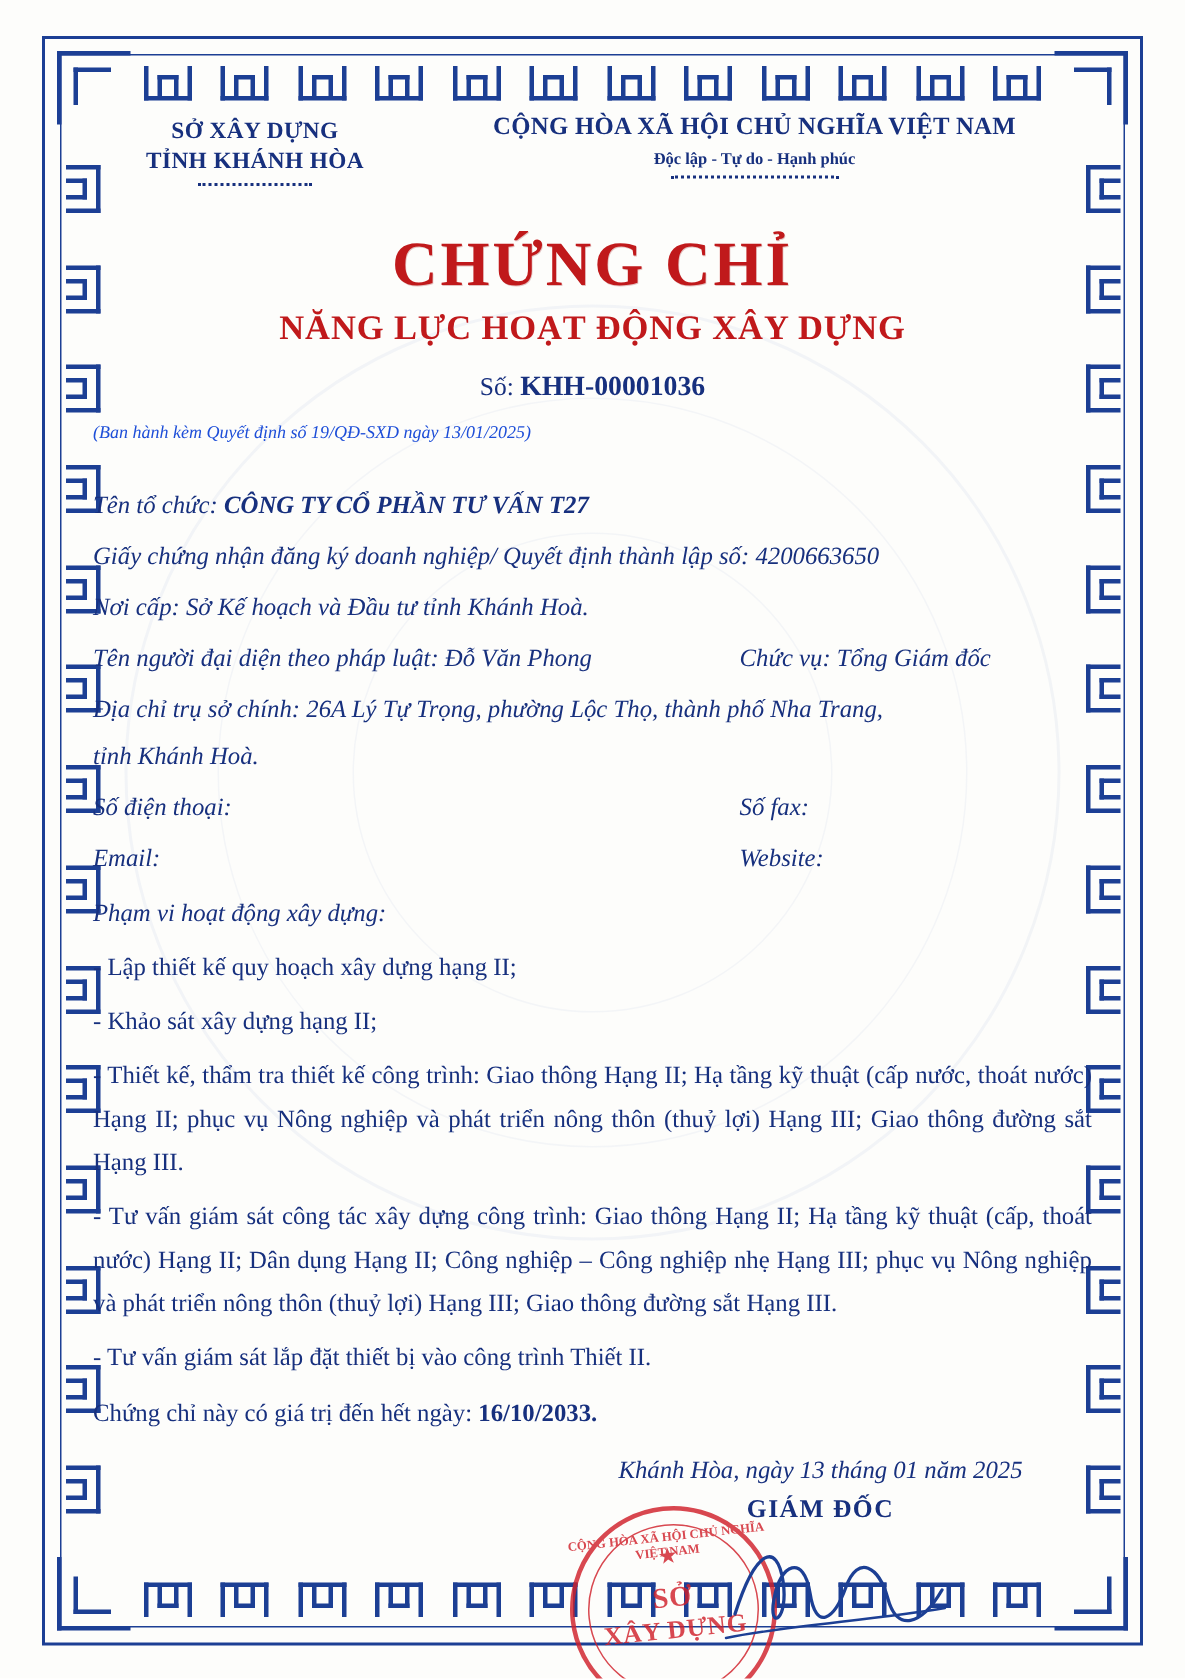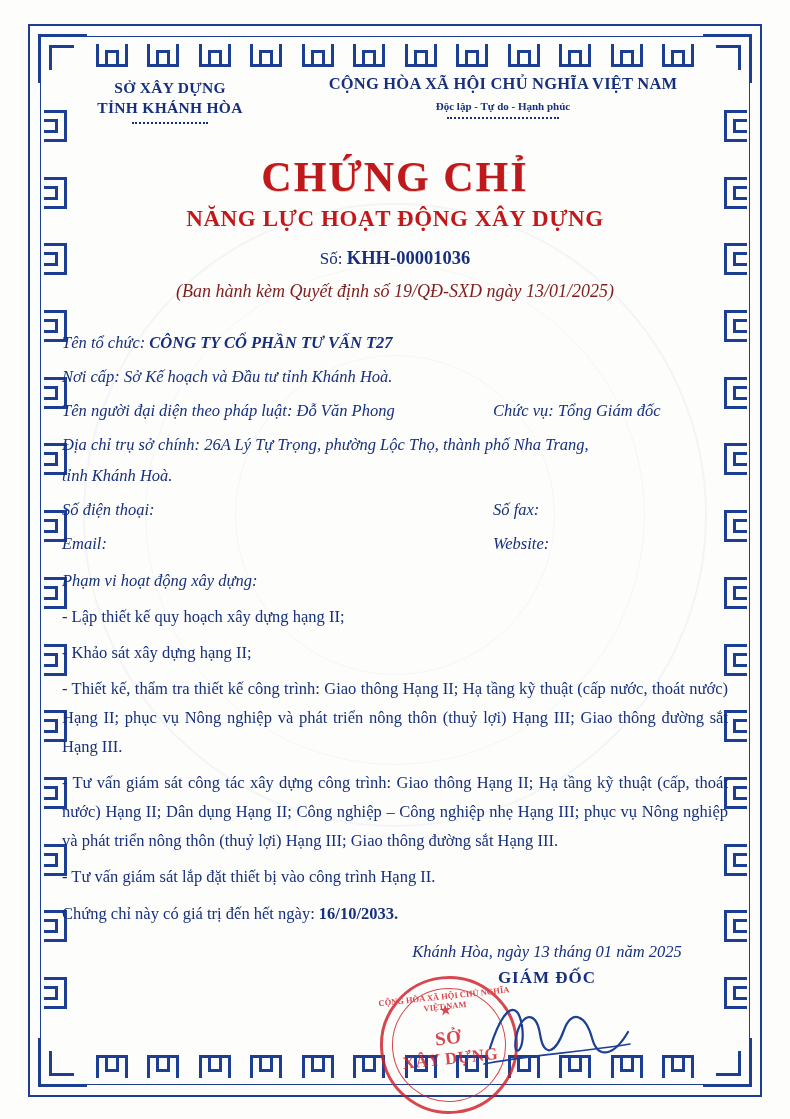--- a/index.html
+++ b/index.html
@@ -206,24 +206,24 @@
   }
   .cert-no {
     margin-top: 16px;
     text-align: center;
     font-size: 17px;
     color: #17307e;
   }
   .cert-no b { font-size: 18.5px; }
   .cert-decision {
     margin-top: 12px;
-    text-align: center;
+    text-align: left;
     font-style: italic;
-    font-size: 18px;
-    color: #7f1d1d;
+    font-size: 12px;
+    color: #1d4ed8;
   }
 
   .body-block {
     margin-top: 26px;
     font-size: 16.5px;
     line-height: 29px;
     color: #17307e;
   }
   .line { margin-bottom: 5px; font-style: italic; }
   .line.tight { margin-bottom: 2px; }
@@ -412,20 +412,21 @@
       <div class="cert-decision">(Ban hành kèm Quyết định số 19/QĐ-SXD ngày 13/01/2025)</div>
     </div>
 
     <div class="body-block">
 
       <div class="line">
         <span>Tên tổ chức:</span>
         <span class="org-name">CÔNG TY CỔ PHẦN TƯ VẤN T27</span>
       </div>
 
+      <div class="line">Giấy chứng nhận đăng ký doanh nghiệp/ Quyết định thành lập số: 4200663650</div>
       <div class="line">Nơi cấp: Sở Kế hoạch và Đầu tư tỉnh Khánh Hoà.</div>
 
       <div class="line two-col">
         <span class="c1">Tên người đại diện theo pháp luật: Đỗ Văn Phong</span>
         <span class="c2">Chức vụ: Tổng Giám đốc</span>
       </div>
 
       <div class="line tight">Địa chỉ trụ sở chính: 26A Lý Tự Trọng, phường Lộc Thọ, thành phố Nha Trang,</div>
       <div class="line">tỉnh Khánh Hoà.</div>
 
@@ -438,21 +439,21 @@
         <span class="c1">Email:</span>
         <span class="c2">Website:</span>
       </div>
 
       <div class="line scope-head">Phạm vi hoạt động xây dựng:</div>
 
       <div class="scope-item">- Lập thiết kế quy hoạch xây dựng hạng II;</div>
       <div class="scope-item">- Khảo sát xây dựng hạng II;</div>
       <div class="scope-item">- Thiết kế, thẩm tra thiết kế công trình: Giao thông Hạng II; Hạ tầng kỹ thuật (cấp nước, thoát nước) Hạng II; phục vụ Nông nghiệp và phát triển nông thôn (thuỷ lợi) Hạng III; Giao thông đường sắt Hạng III.</div>
       <div class="scope-item">- Tư vấn giám sát công tác xây dựng công trình: Giao thông Hạng II; Hạ tầng kỹ thuật (cấp, thoát nước) Hạng II; Dân dụng Hạng II; Công nghiệp – Công nghiệp nhẹ Hạng III; phục vụ Nông nghiệp và phát triển nông thôn (thuỷ lợi) Hạng III; Giao thông đường sắt Hạng III.</div>
-      <div class="scope-item">- Tư vấn giám sát lắp đặt thiết bị vào công trình Hạng II.</div>
+      <div class="scope-item">- Tư vấn giám sát lắp đặt thiết bị vào công trình Thiết II.</div>
 
       <div class="valid">
         <span>Chứng chỉ này có giá trị đến hết ngày:</span>
         <b>16/10/2033.</b>
       </div>
     </div>
 
     <div class="sign-area">
 
       <div class="stamp">

